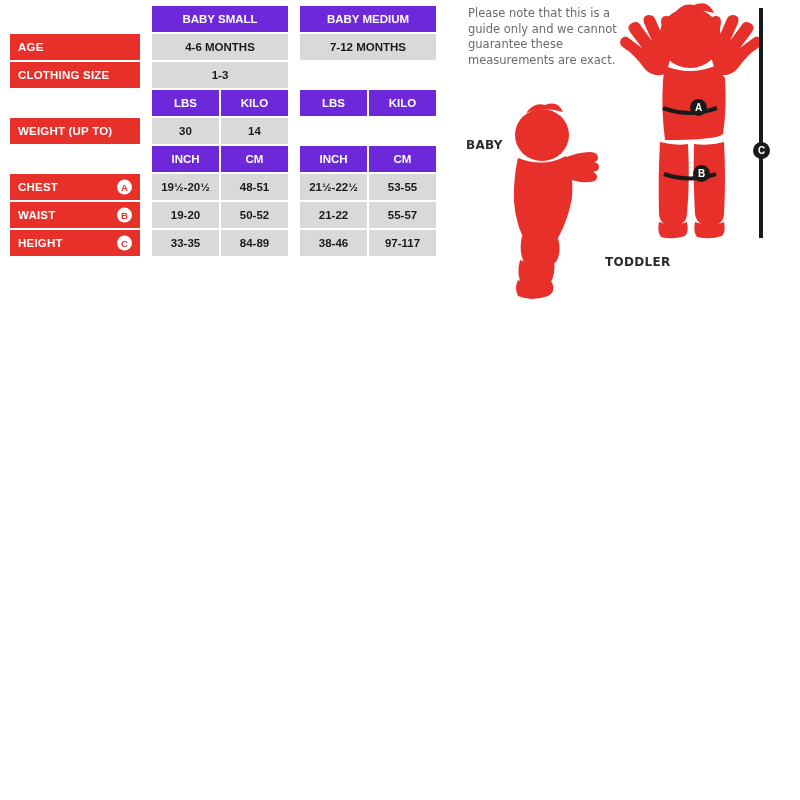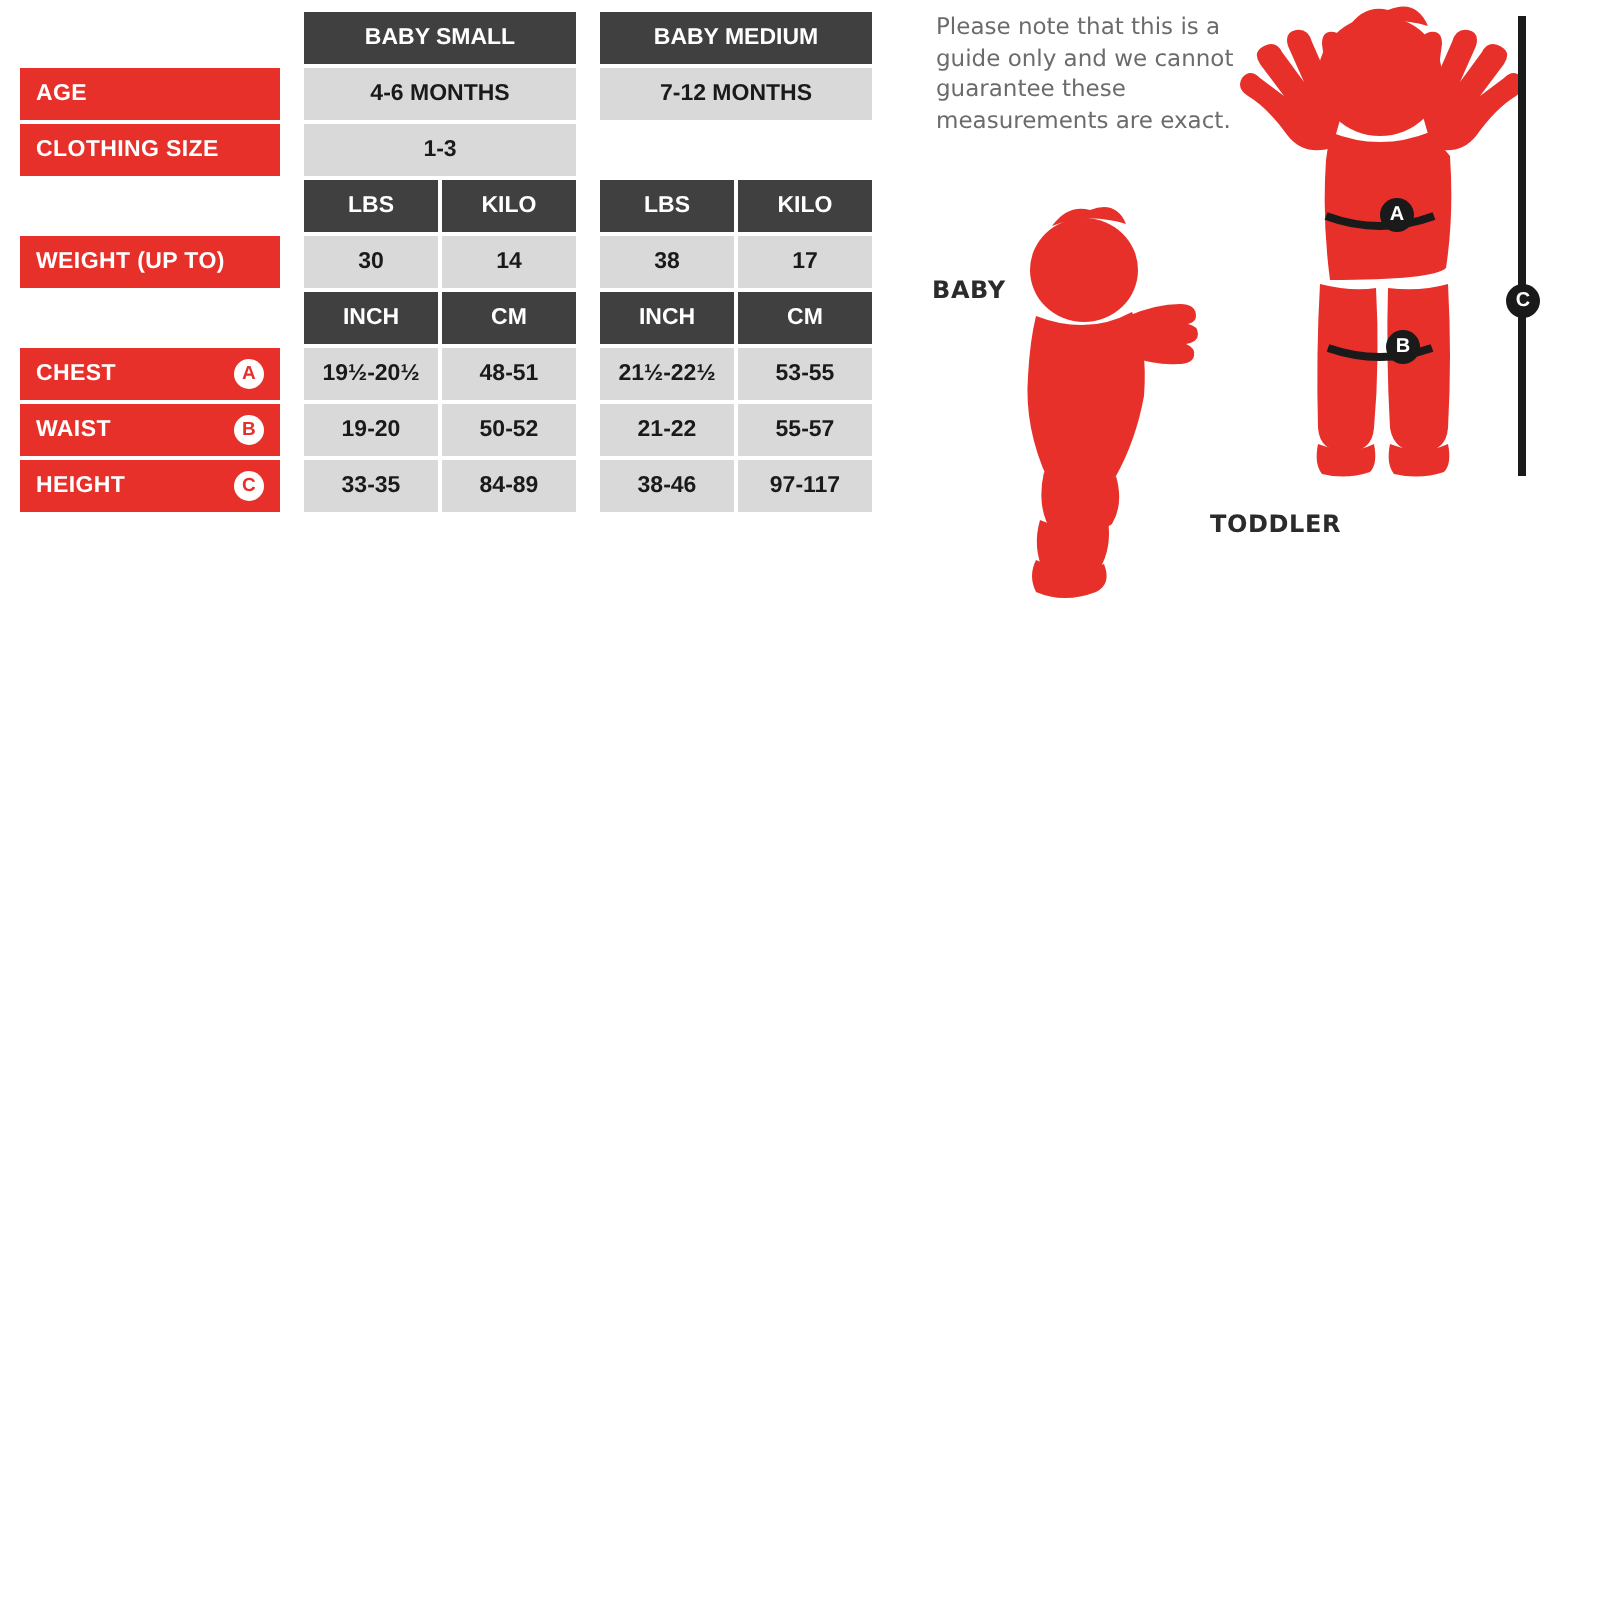--- a/index.html
+++ b/index.html
@@ -71,21 +71,21 @@
     display: flex;
     align-items: center;
     justify-content: center;
     font-size: 11.5px;
     font-weight: bold;
     color: #1a1a1a;
     background: #d9d9d9;
     text-align: center;
   }
   .cell.dark {
-    background: #404040;
+    background: #6d28d9;
     color: #ffffff;
   }
   .cell.split + .cell.split { margin-left: 2px; }
   .groupgap { flex: 0 0 12px; width: 12px; }
 
   
   .note {
     position: absolute;
     left: 468px;
     top: 6px;
@@ -188,24 +188,20 @@
     </div>
 
     <div class="row">
       <div class="rowlabel">WEIGHT (UP TO)</div>
       <div class="gap"></div>
       <div class="cellgroup">
         <div class="cell split">30</div>
         <div class="cell split">14</div>
       </div>
       <div class="groupgap"></div>
-      <div class="cellgroup">
-        <div class="cell split">38</div>
-        <div class="cell split">17</div>
-      </div>
     </div>
 
     <div class="row">
       <div class="rowlabel empty"></div>
       <div class="gap"></div>
       <div class="cellgroup">
         <div class="cell dark split">INCH</div>
         <div class="cell dark split">CM</div>
       </div>
       <div class="groupgap"></div>

